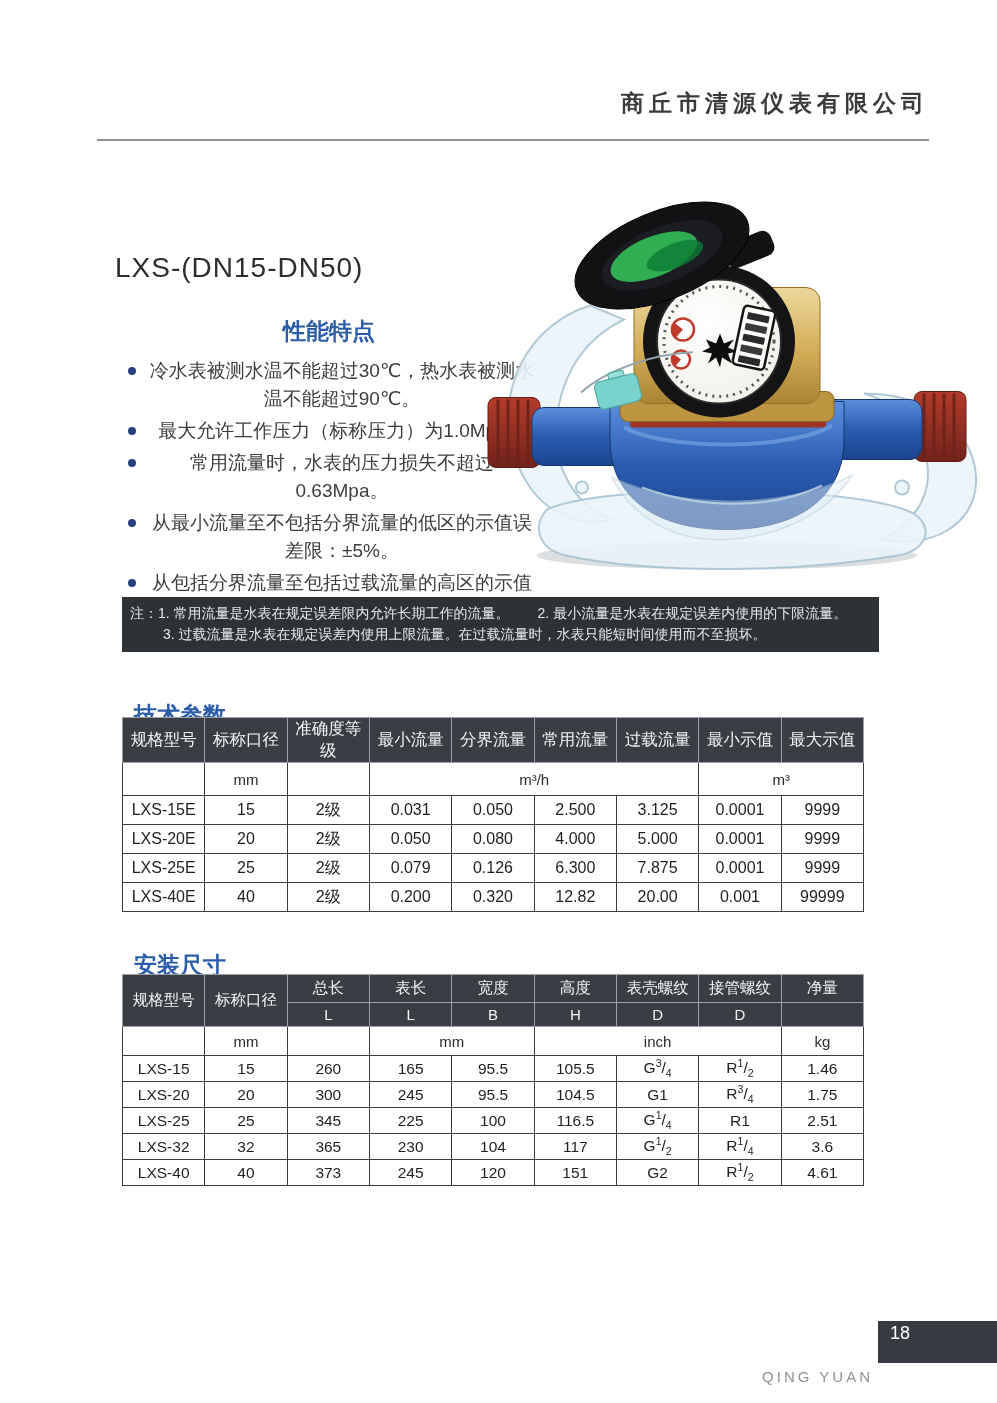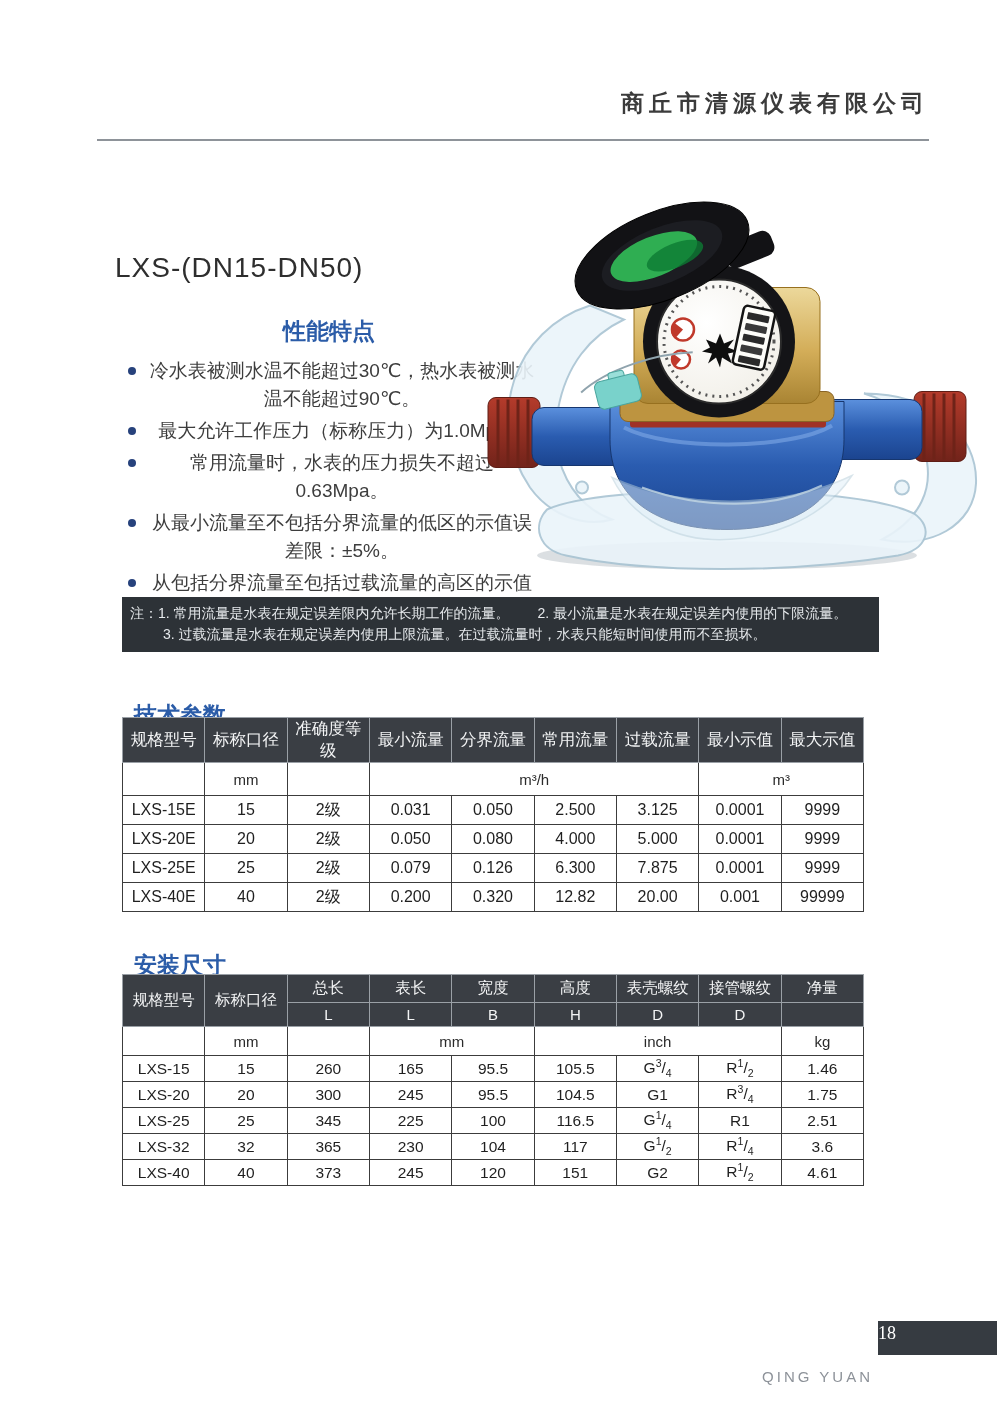--- a/index.html
+++ b/index.html
@@ -59,23 +59,23 @@
   #tech-table td{height:29px;}
   #install-table td{height:26px;}
   .spec-table tr.unit td{font-size:15px;color:#2a2a2a;}
   #tech-table tr.unit td{height:33px;}
   #install-table tr.unit td{height:29px;}
   .spec-table sup,.spec-table sub{font-size:68%;}
 
   
   .footer-brand{position:absolute;top:1325px;right:124px;font-size:15px;letter-spacing:3px;
                 color:var(--footer-text-gray);margin-top:43px;}
-  .footer-bar{position:absolute;top:1321px;left:878px;width:119px;height:34px;
+  .footer-bar{position:absolute;top:1321px;left:878px;width:119px;height:42px;
               background:var(--footer-bar-bg);color:#fff;font-size:18px;line-height:25px;
-              padding-left:0;font-family:Liberation Serif, serif;}
+              padding-left:12px;}
 </style>
 </head>
 <body>
 
 <div class="page">
 
   <div class="company">商丘市清源仪表有限公司</div>
   <div class="header-rule"></div>
 
   <div class="model">LXS-(DN15-DN50)</div>

